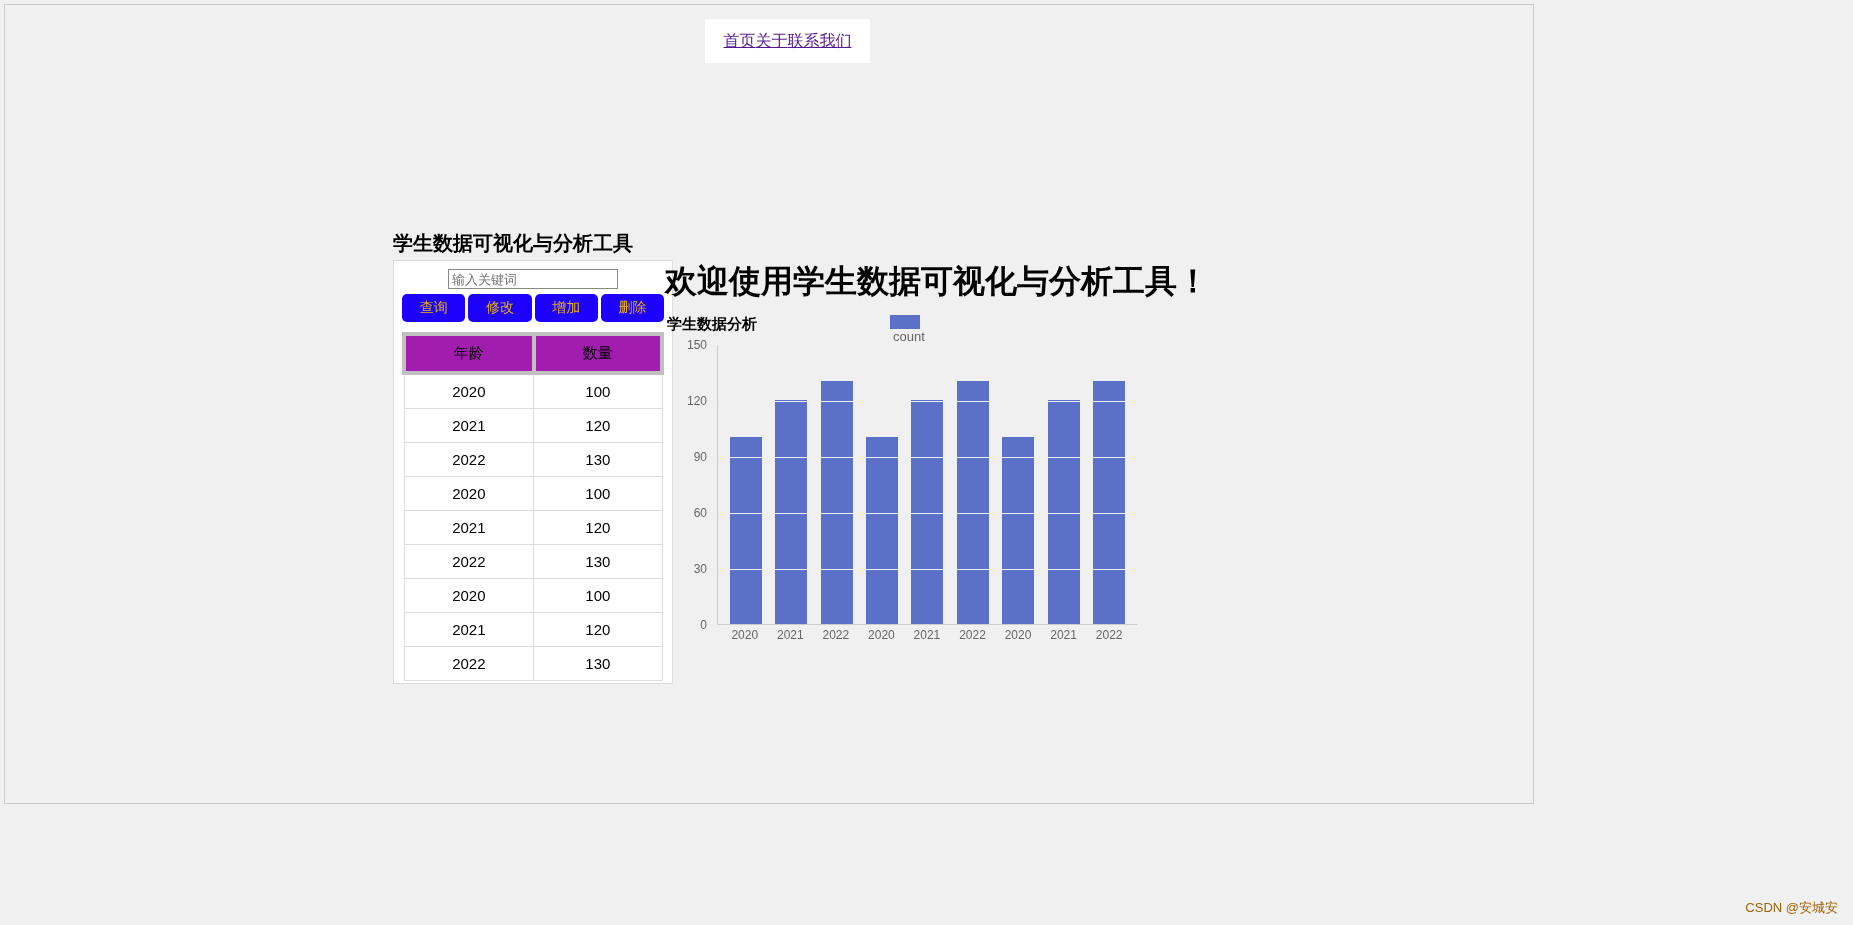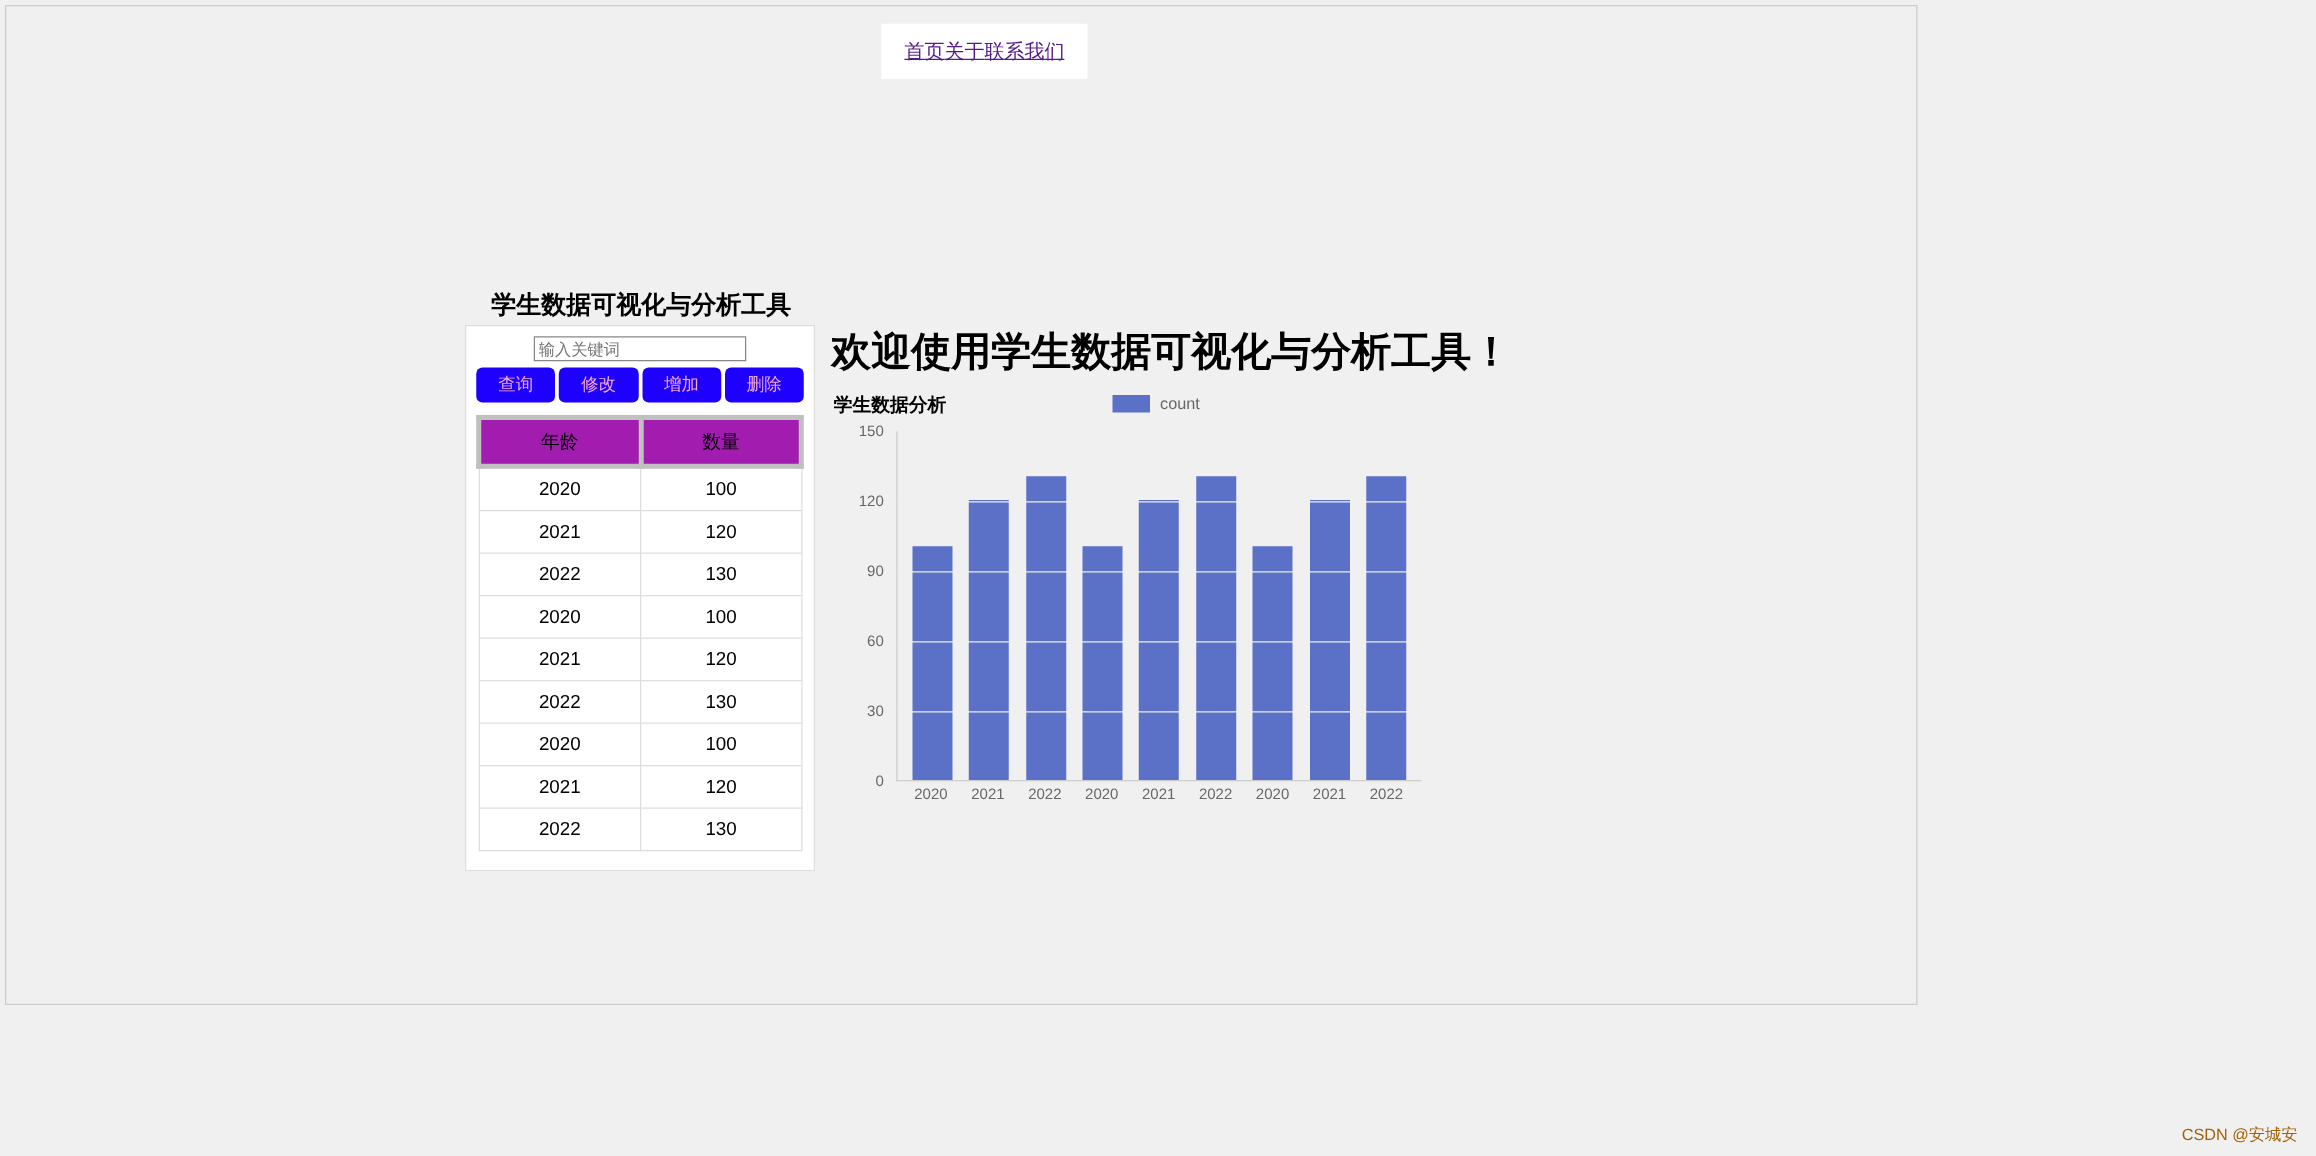--- a/index.html
+++ b/index.html
@@ -32,46 +32,46 @@
       font-size: 16px;
     }
     .page-title {
       position: absolute;
       left: 388px; top: 225px;
       font-size: 20px;
       font-weight: bold;
     }
     .left-panel {
       position: absolute;
-      left: 367px; top: 255px;
+      left: 388px; top: 255px;
       width: 280px;
       background: #fff;
       border: 1px solid #ddd;
-      padding-bottom: 15px;
+      padding-bottom: 2px;
     }
     .search-wrap {
       text-align: center;
       padding: 8px 0 5px 0;
     }
     .search-input {
       width: 170px;
       height: 20px;
       border: 1px solid #888;
       font-size: 13px;
       padding: 0 3px;
     }
     .btn-row {
       display: flex;
       gap: 3px;
       padding: 0 8px 10px 8px;
     }
     .btn {
       flex: 1;
       background: #1e00ff;
-      color: #f9a8d4;
+      color: #eab308;
       border: none;
       border-radius: 5px;
       font-size: 14px;
       padding: 5px 0;
       cursor: pointer;
     }
     .data-table {
       width: calc(100% - 16px);
       margin: 0 8px;
       border-collapse: collapse;
@@ -100,20 +100,21 @@
       font-size: 15px;
       font-weight: bold;
     }
     .legend {
       position: absolute;
       left: 885px; top: 310px;
       display: flex;
       align-items: center;
       font-size: 13px;
       color: #666;
+      flex-direction: column;
     }
     .legend-swatch {
       width: 30px; height: 14px;
       background: #5b70c7;
       margin-right: 8px;
     }
     .chart-area {
       position: absolute;
       left: 662px; top: 340px;
       width: 470px; height: 310px;

